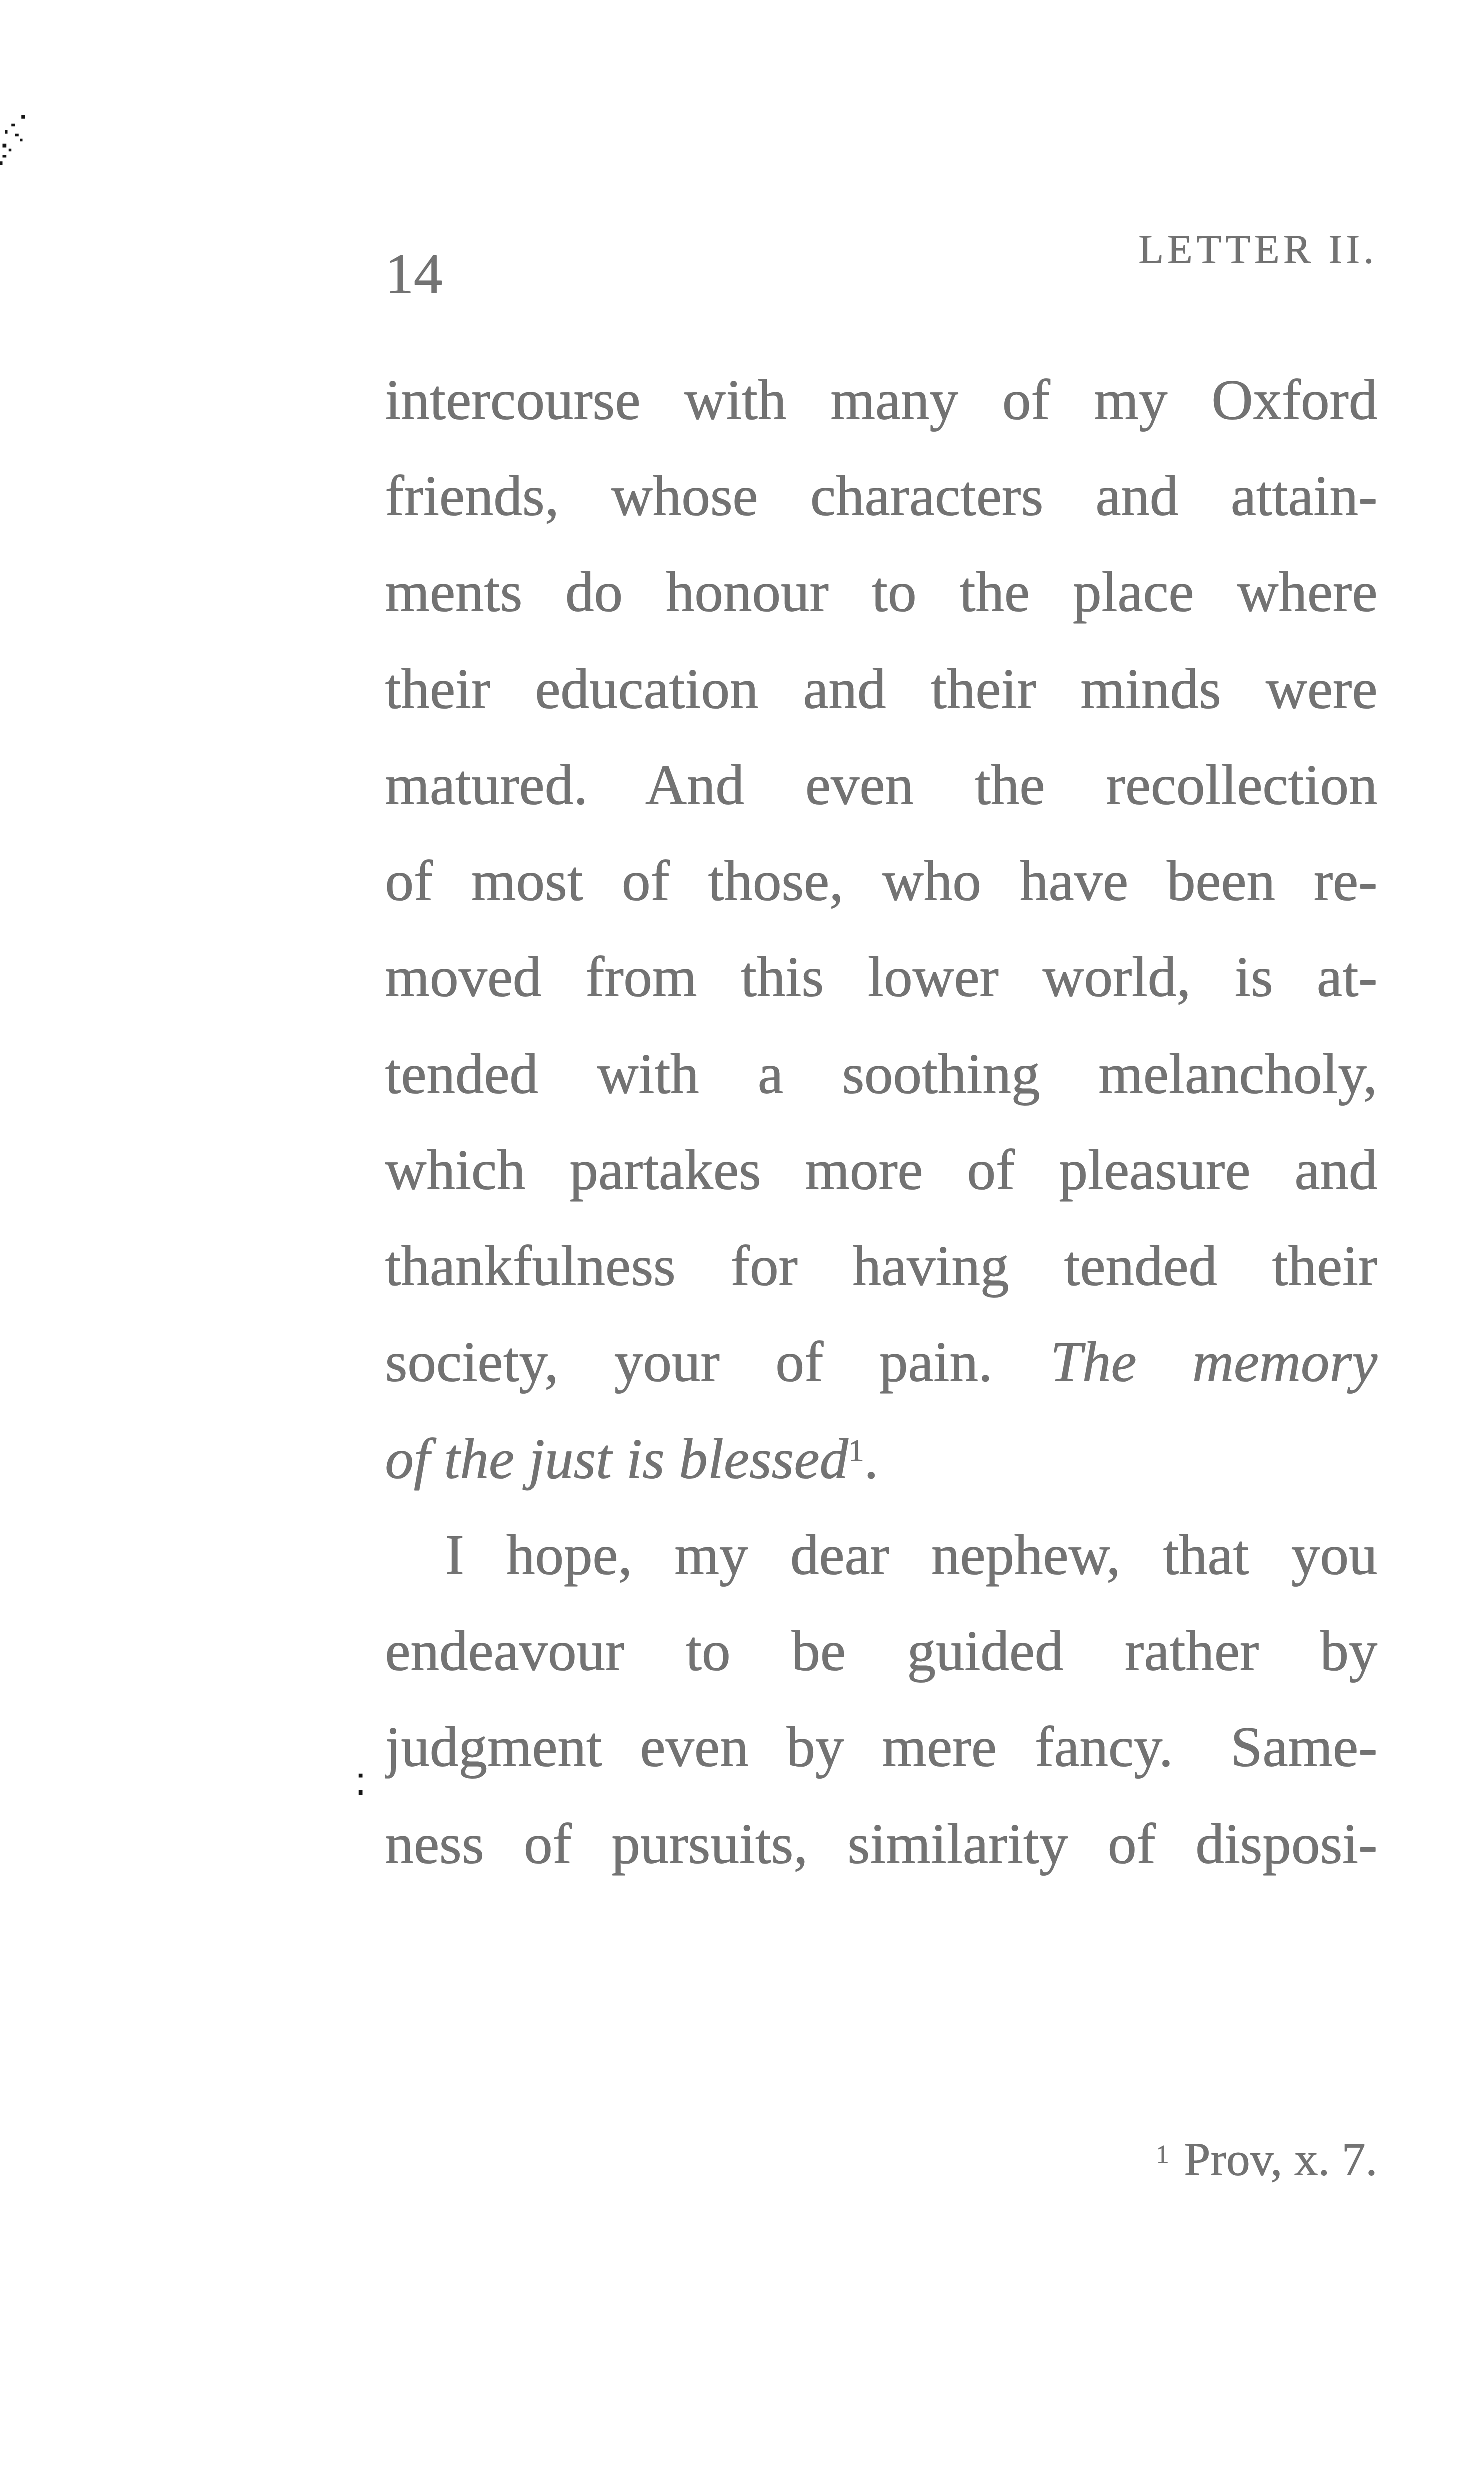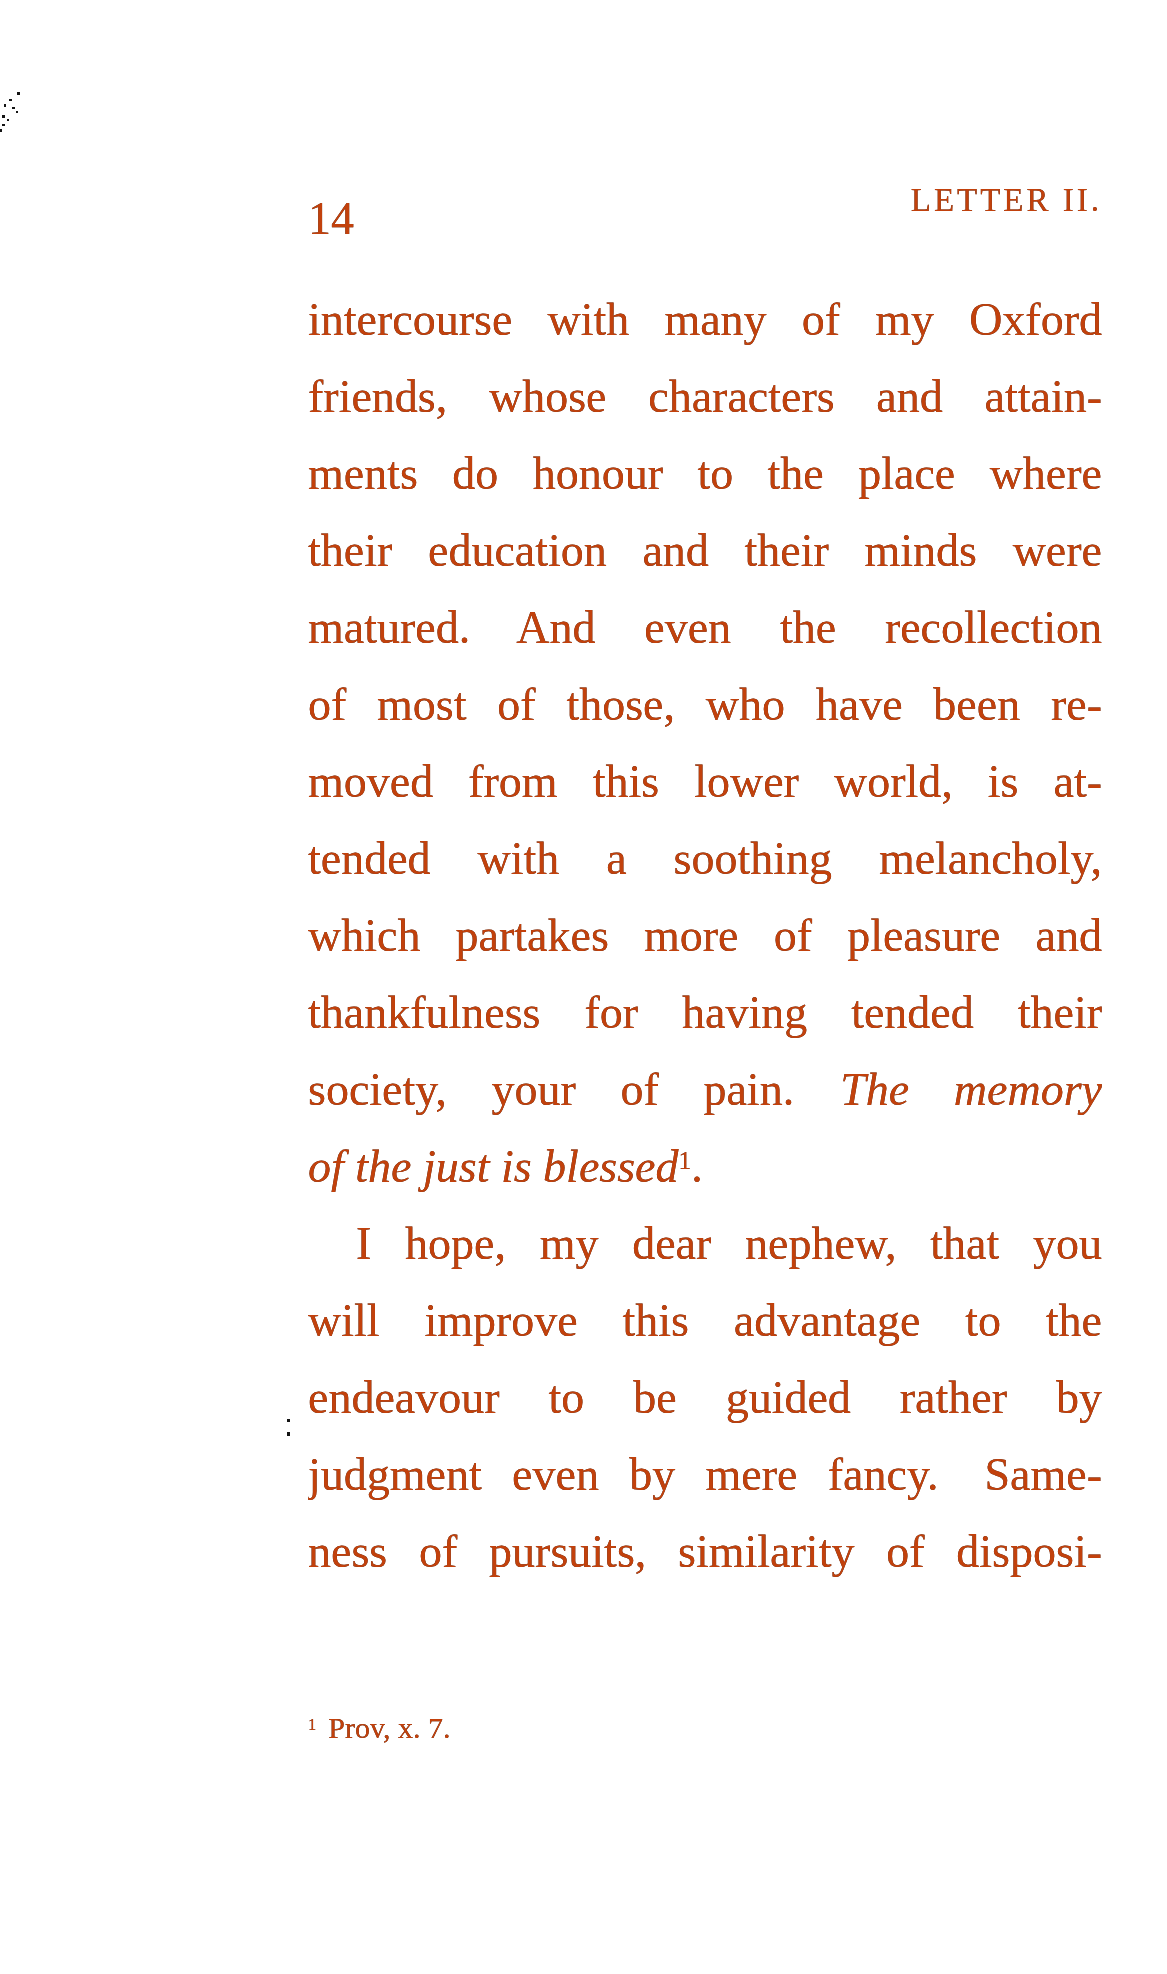--- a/index.html
+++ b/index.html
@@ -5,21 +5,21 @@
   html, body {
     margin: 0;
     padding: 0;
     background: #ffffff;
   }
   .page {
     position: relative;
     width: 1162px;
     height: 1974px;
     background: #ffffff;
-    color: #c2410c;
+    color: #737373;
     font-family: "Liberation Serif", "DejaVu Serif", serif;
     overflow: hidden;
     text-shadow: 0 0 0.5px rgba(0,0,0,0.85);
   }
   .page-number {
     position: absolute;
     left: 308px;
     top: 196px;
     font-size: 46px;
     line-height: 1;
@@ -63,22 +63,22 @@
     vertical-align: baseline;
     position: relative;
     top: -0.5em;
     line-height: 0;
   }
   .footnote {
     position: absolute;
     left: 308px;
     top: 1706px;
     width: 794px;
-    text-align: left;
-    font-size: 30px;
+    text-align: right;
+    font-size: 38px;
     line-height: 44px;
   }
   .footnote sup.ref {
     margin-right: 12px;
   }
   .speck {
     position: absolute;
     background: #141414;
   }
 </style>
@@ -112,21 +112,20 @@
       <div class="line"><span>their education and their minds were</span></div>
       <div class="line"><span>matured. And even the recollection</span></div>
       <div class="line"><span>of most of those, who have been re-</span></div>
       <div class="line"><span>moved from this lower world, is at-</span></div>
       <div class="line"><span>tended with a soothing melancholy,</span></div>
       <div class="line"><span>which partakes more of pleasure and</span></div>
       <div class="line"><span>thankfulness for having tended their</span></div>
       <div class="line"><span>society, your of pain. </span><span class="italic">The memory</span></div>
       <div class="line no-justify"><span class="italic">of the just is blessed</span><sup class="ref">1</sup><span>.</span></div>
       <div class="line indent"><span>I hope, my dear nephew, that you</span></div>
-      <div class="line"><span>will improve this advantage to the</span></div>
       <div class="line"><span>endeavour to be guided rather by</span></div>
       <div class="line"><span>judgment even by mere fancy. Same-</span></div>
       <div class="line"><span>ness of pursuits, similarity of disposi-</span></div>
     </div>
 
   <div class="footnote"><sup class="ref">1</sup><span>Prov, x. 7.</span></div>
 
 </div>
 
 </body></html>

